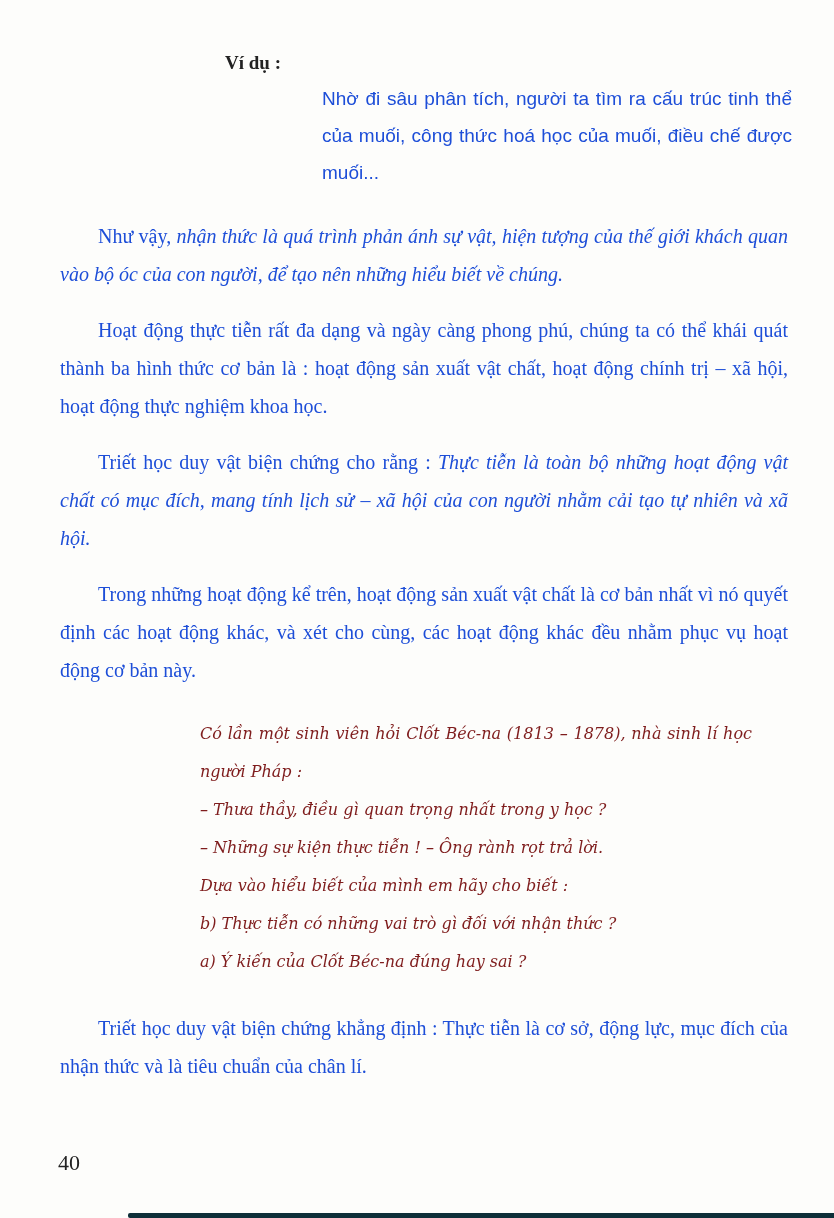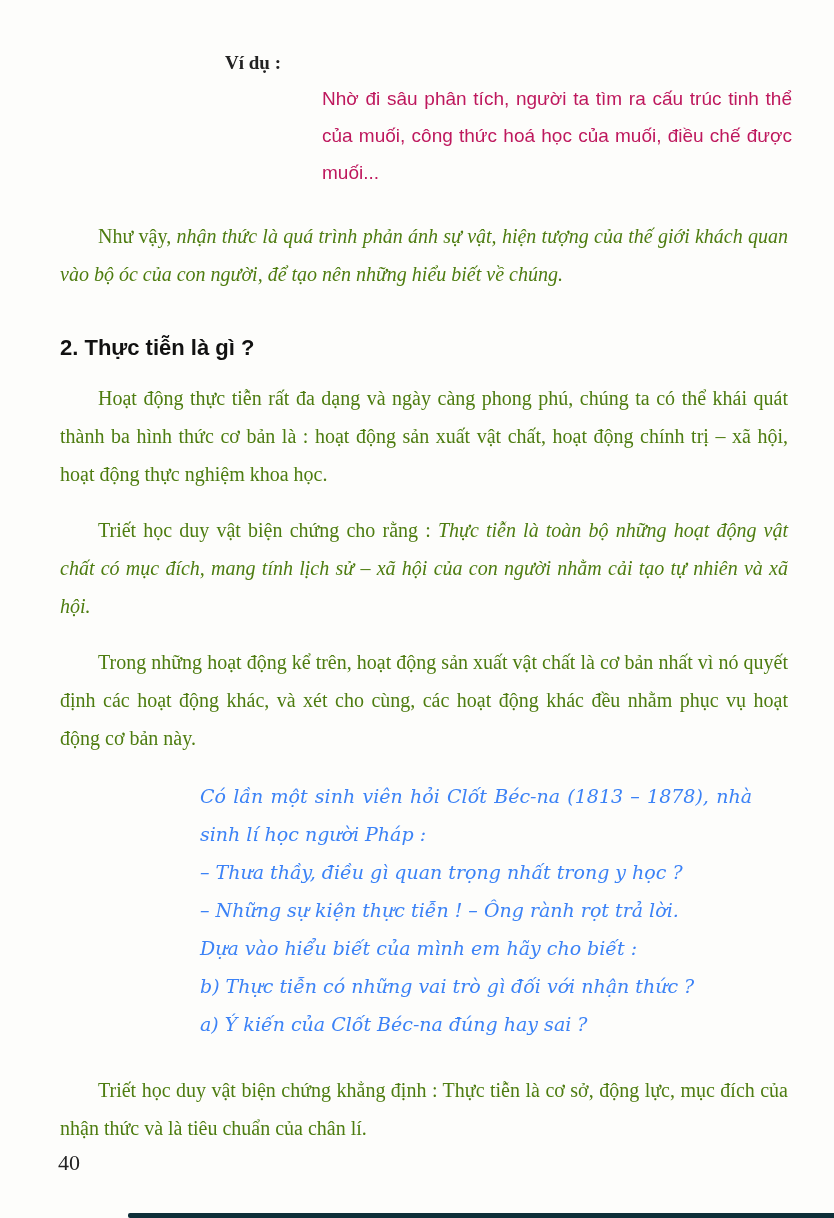--- a/index.html
+++ b/index.html
@@ -24,53 +24,53 @@
     font-size: 19px;
     margin-left: 165px;
     color: #222;
   }
   .example-body {
     font-family: "Liberation Sans", sans-serif;
     font-size: 19px;
     line-height: 37px;
     margin: 6px 0 0 262px;
     width: 470px;
-    color: #be185d;
+    color: #1d4ed8;
     text-align: justify;
   }
 
   
   .para {
     font-size: 20px;
     line-height: 38px;
     text-align: justify;
     text-indent: 38px;
     margin: 18px 0 0 0;
-    color: #4d7c0f;
+    color: #1d4ed8;
   }
   .para .italic { font-style: italic; }
   .para-conclusion { margin-top: 26px; }
 
   
   .heading {
     font-family: "Liberation Sans", sans-serif;
     font-weight: bold;
     font-size: 22px;
     color: #111;
     margin: 42px 0 0 0;
   }
 
   
   .story {
-    margin: 20px 0 0 140px;
+    margin: 26px 0 0 140px;
     width: 552px;
     font-family: "DejaVu Serif", serif;
     font-style: italic;
-    font-size: 19px;
-    color: #3b82f6;
+    font-size: 16px;
+    color: #7f1d1d;
   }
   .story .story-line {
     line-height: 38px;
     margin: 0;
     text-align: left;
   }
   .story .story-line.first { text-align: justify; }
 
   .final-para { margin-top: 28px; }
 
@@ -96,21 +96,20 @@
 <body>
 
 <div class="page">
 
   <div class="example-label">Ví dụ :</div>
 
   <div class="example-body">Nhờ đi sâu phân tích, người ta tìm ra cấu trúc tinh thể của muối, công thức hoá học của muối, điều chế được muối...</div>
 
   <p class="para para-conclusion"><span>Như vậy, </span><span class="italic">nhận thức là quá trình phản ánh sự vật, hiện tượng của thế giới khách quan vào bộ óc của con người, để tạo nên những hiểu biết về chúng.</span></p>
 
-  <h2 class="heading">2. Thực tiễn là gì ?</h2>
 
   <p class="para">Hoạt động thực tiễn rất đa dạng và ngày càng phong phú, chúng ta có thể khái quát thành ba hình thức cơ bản là : hoạt động sản xuất vật chất, hoạt động chính trị – xã hội, hoạt động thực nghiệm khoa học.</p>
 
   <p class="para"><span>Triết học duy vật biện chứng cho rằng : </span><span class="italic">Thực tiễn là toàn bộ những hoạt động vật chất có mục đích, mang tính lịch sử – xã hội của con người nhằm cải tạo tự nhiên và xã hội.</span></p>
 
   <p class="para">Trong những hoạt động kể trên, hoạt động sản xuất vật chất là cơ bản nhất vì nó quyết định các hoạt động khác, và xét cho cùng, các hoạt động khác đều nhằm phục vụ hoạt động cơ bản này.</p>
 
 
   <div class="story">
     <p class="story-line first">Có lần một sinh viên hỏi Clốt Béc-na (1813 – 1878), nhà sinh lí học người Pháp :</p>

